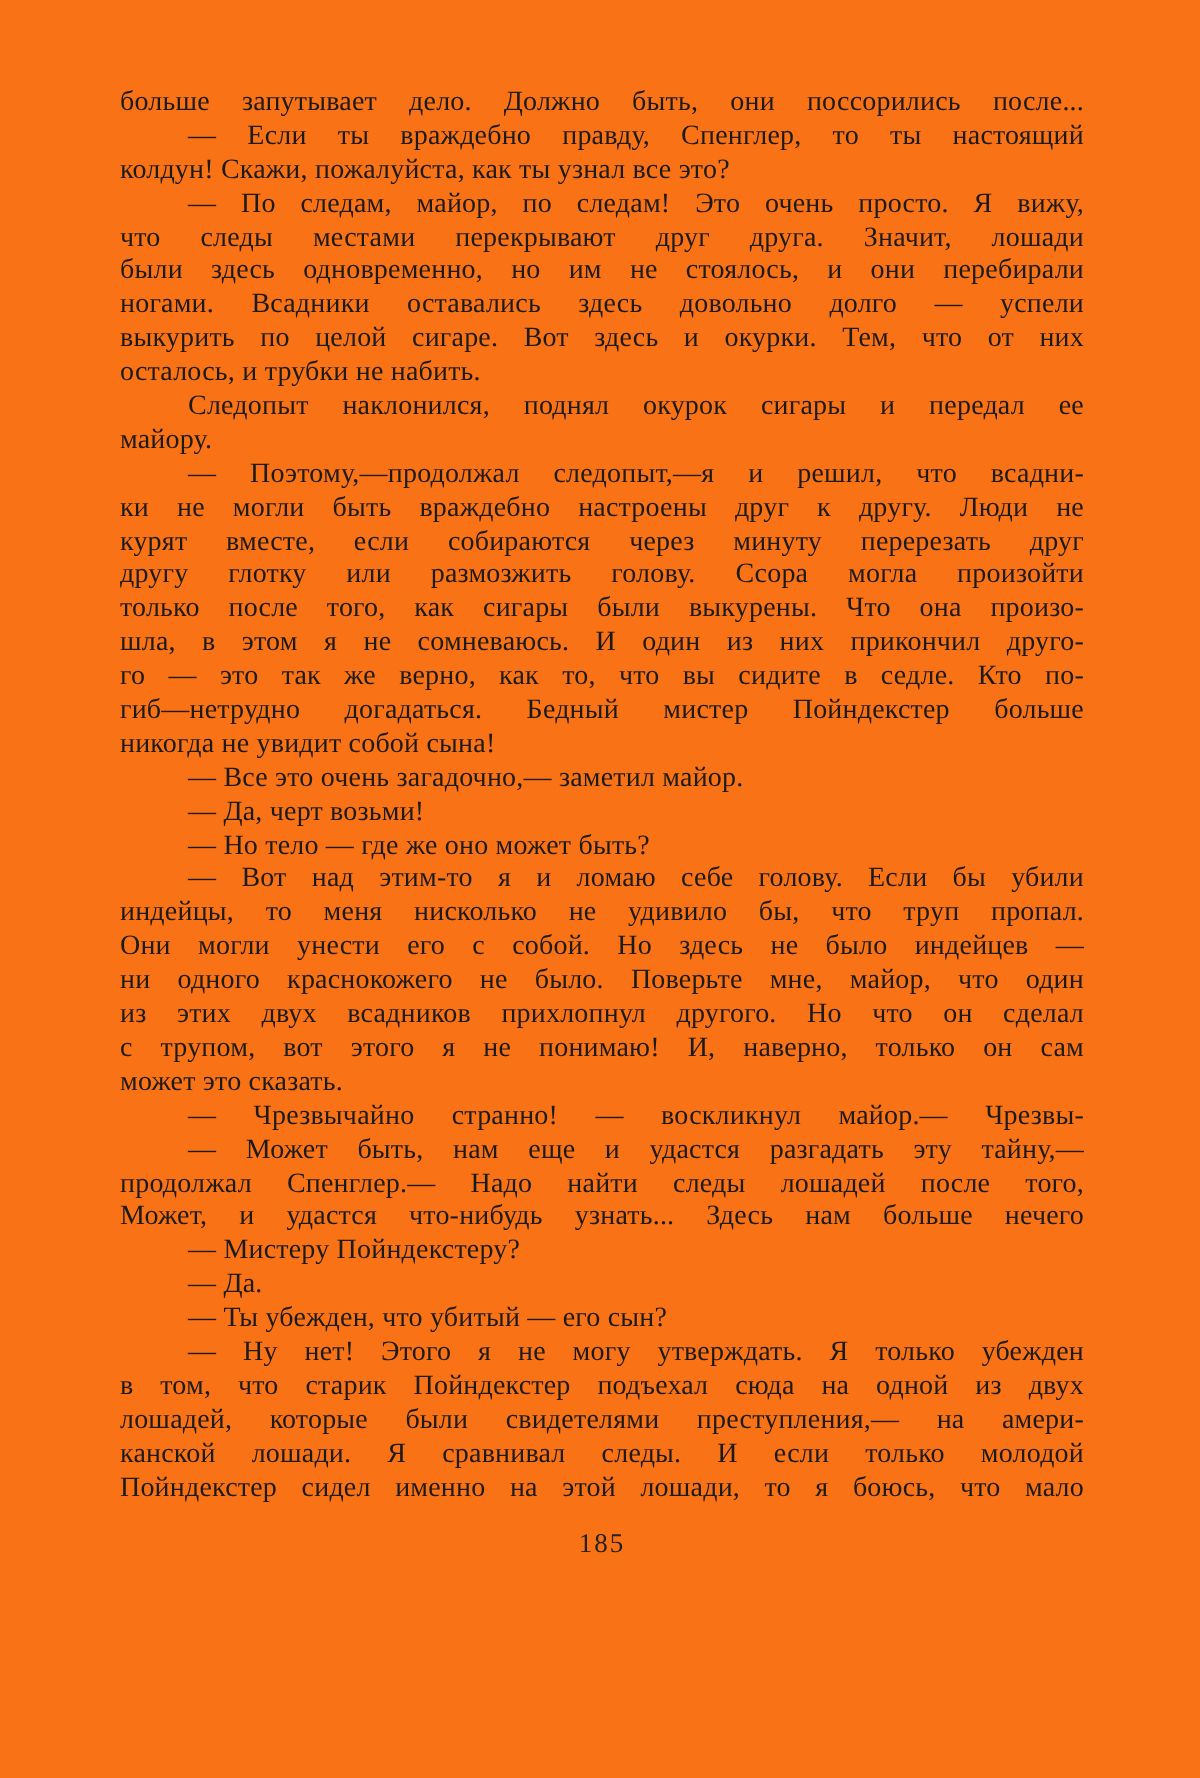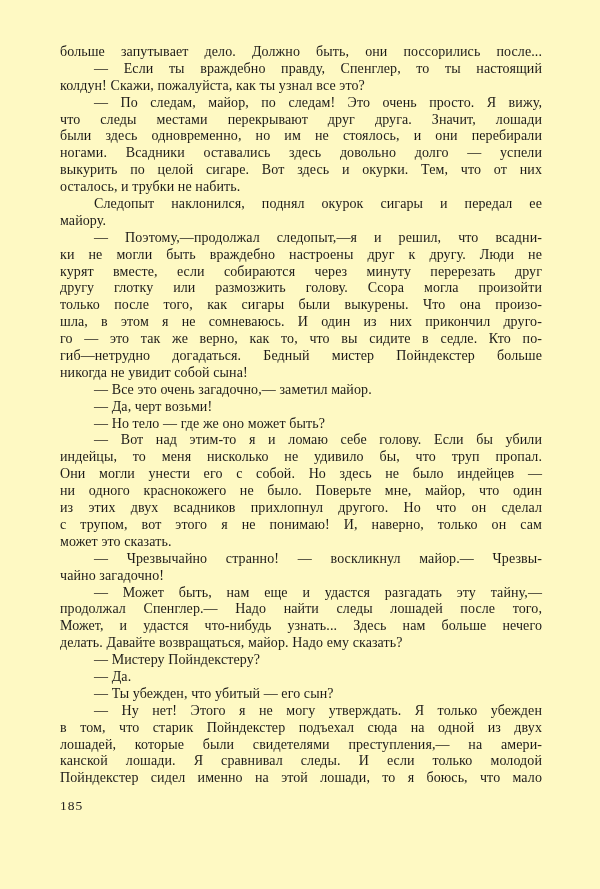--- a/index.html
+++ b/index.html
@@ -4,21 +4,21 @@
 <style>
   html, body {
     margin: 0;
     padding: 0;
     background: #fbfaf7;
   }
   .page {
     position: relative;
     width: 600px;
     height: 889px;
-    background: #fef9c3;
+    background: #f97316;
     box-sizing: border-box;
     padding: 44px 58px 0 60px;
     overflow: hidden;
     font-family: "Liberation Serif", "DejaVu Serif", serif;
     color: #1d1b19;
   }
   .text-block {
     width: 482px;
   }
   .line {
@@ -33,21 +33,21 @@
   }
   .line.end {
     text-align-last: left;
   }
   .line.ind {
     text-indent: 34px;
   }
   .page-number {
     margin-top: 11px;
     width: 482px;
-    text-align: left;
+    text-align: center;
     font-size: 13.5px;
     letter-spacing: 1px;
     color: #242220;
   }
 </style>
 </head>
 <body>
 
 <div class="page">
   <div class="text-block">
@@ -75,25 +75,23 @@
       <div class="line ind end">— Да, черт возьми!</div>
       <div class="line ind end">— Но тело — где же оно может быть?</div>
       <div class="line ind">— Вот над этим-то я и ломаю себе голову. Если бы убили</div>
       <div class="line">индейцы, то меня нисколько не удивило бы, что труп пропал.</div>
       <div class="line">Они могли унести его с собой. Но здесь не было индейцев —</div>
       <div class="line">ни одного краснокожего не было. Поверьте мне, майор, что один</div>
       <div class="line">из этих двух всадников прихлопнул другого. Но что он сделал</div>
       <div class="line">с трупом, вот этого я не понимаю! И, наверно, только он сам</div>
       <div class="line end">может это сказать.</div>
       <div class="line ind">— Чрезвычайно странно! — воскликнул майор.— Чрезвы-</div>
-      <div class="line end">чайно загадочно!</div>
       <div class="line ind">— Может быть, нам еще и удастся разгадать эту тайну,—</div>
       <div class="line">продолжал Спенглер.— Надо найти следы лошадей после того,</div>
       <div class="line">Может, и удастся что-нибудь узнать... Здесь нам больше нечего</div>
-      <div class="line end">делать. Давайте возвращаться, майор. Надо ему сказать?</div>
       <div class="line ind end">— Мистеру Пойндекстеру?</div>
       <div class="line ind end">— Да.</div>
       <div class="line ind end">— Ты убежден, что убитый — его сын?</div>
       <div class="line ind">— Ну нет! Этого я не могу утверждать. Я только убежден</div>
       <div class="line">в том, что старик Пойндекстер подъехал сюда на одной из двух</div>
       <div class="line">лошадей, которые были свидетелями преступления,— на амери-</div>
       <div class="line">канской лошади. Я сравнивал следы. И если только молодой</div>
       <div class="line">Пойндекстер сидел именно на этой лошади, то я боюсь, что мало</div>
     </div>
   <div class="page-number">185</div>

